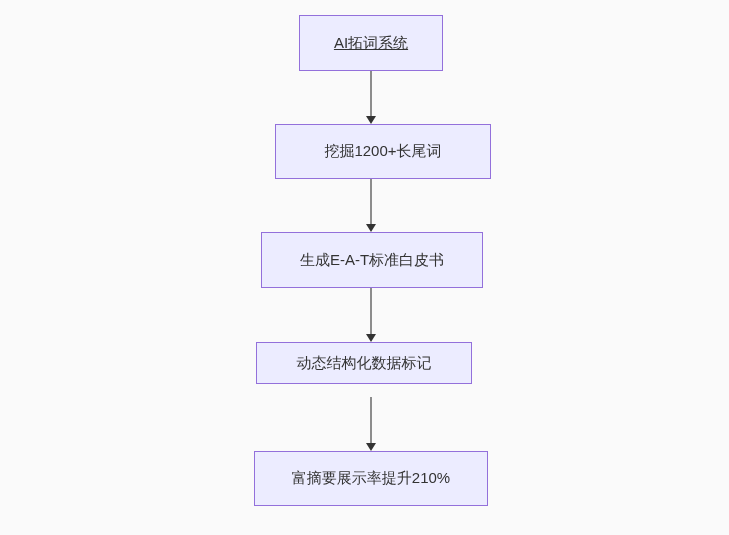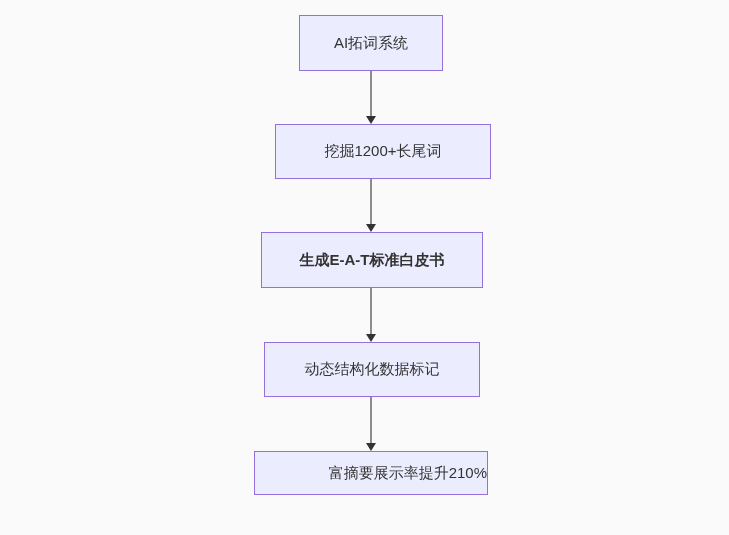--- a/index.html
+++ b/index.html
@@ -20,25 +20,25 @@
     background: var(--node-fill, #ECECFF);
     border: 1px solid var(--node-border, #9370DB);
     display: flex;
     align-items: center;
     justify-content: center;
     font-size: 15px;
     color: var(--text-color, #333333);
     text-align: center;
     white-space: nowrap;
   }
-  .node-1 { left: 299px; top: 15px;  width: 144px; height: 56px; }
+  .node-1 { left: 299px; top: 15px;  width: 144px; height: 56px; text-decoration: underline; }
   .node-2 { left: 275px; top: 124px; width: 216px; height: 55px; }
-  .node-3 { left: 261px; top: 232px; width: 222px; height: 56px; font-weight: bold; }
-  .node-4 { left: 264px; top: 342px; width: 216px; height: 55px; }
-  .node-5 { left: 254px; top: 451px; width: 234px; height: 44px; justify-content: flex-end; }
+  .node-3 { left: 261px; top: 232px; width: 222px; height: 56px; }
+  .node-4 { left: 256px; top: 342px; width: 216px; height: 42px; }
+  .node-5 { left: 254px; top: 451px; width: 234px; height: 55px; }
 
   .edge {
     position: absolute;
     left: 366px; 
     width: 10px;
     display: flex;
     flex-direction: column;
     align-items: center;
   }
   .edge-1 { top: 71px;  height: 53px; }

